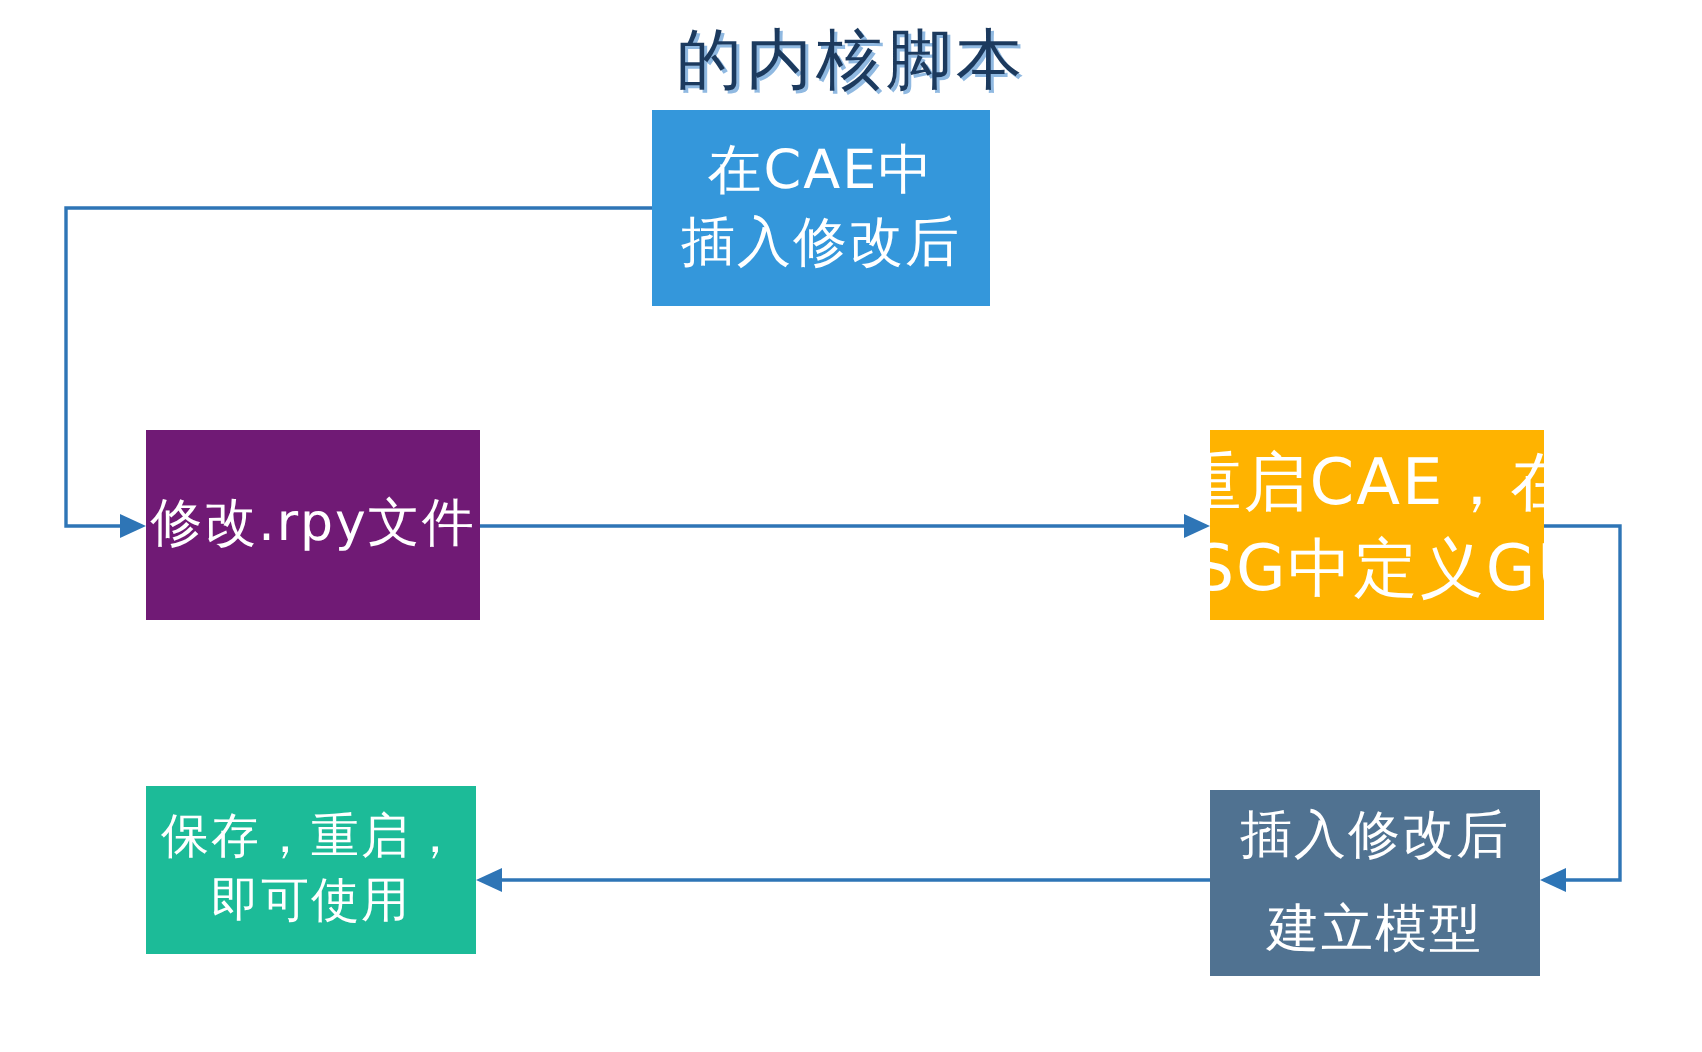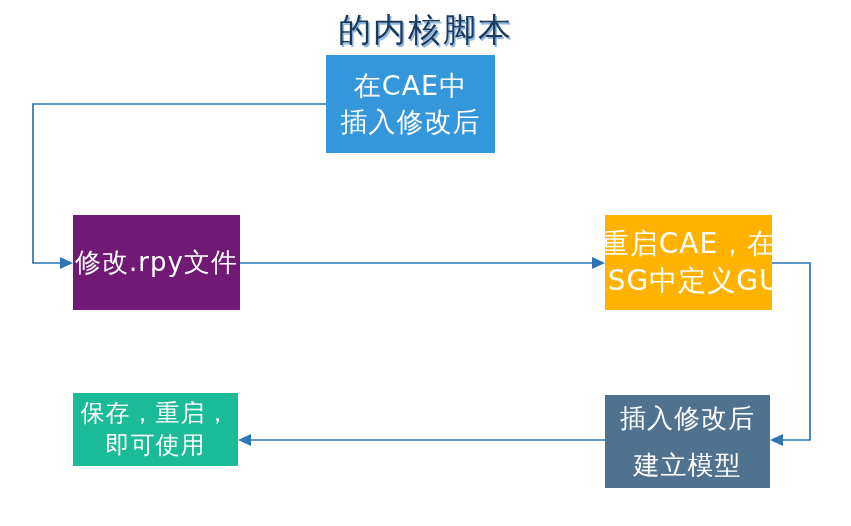--- a/index.html
+++ b/index.html
@@ -31,23 +31,23 @@
     justify-content: center;
     color: #ffffff;
     text-align: center;
     line-height: 1.32;
     letter-spacing: 1px;
     white-space: nowrap;
   }
   .node span:empty { display: none; }
   .node-build   { left: 326px; top: 55px;  width: 169px; height: 98px; font-size: 27px; }
   .node-modify  { left: 73px;  top: 215px; width: 167px; height: 95px; font-size: 26px; }
-  .node-restart { left: 605px; top: 215px; width: 167px; height: 95px; font-size: 28px; }
+  .node-restart { left: 605px; top: 215px; width: 167px; height: 95px; font-size: 32px; }
   .node-insert  { left: 605px; top: 395px; width: 165px; height: 93px; font-size: 26px; }
-  .node-save    { left: 73px;  top: 393px; width: 165px; height: 73px; font-size: 24px; }
+  .node-save    { left: 73px;  top: 393px; width: 165px; height: 84px; font-size: 24px; }
   #connector-layer {
     position: absolute;
     left: 0; top: 0;
     width: 851px; height: 526px;
     pointer-events: none;
   }
   #connector-layer .edge {
     fill: none;
     stroke: var(--line, #2e75b6);
     stroke-width: 1.7;

